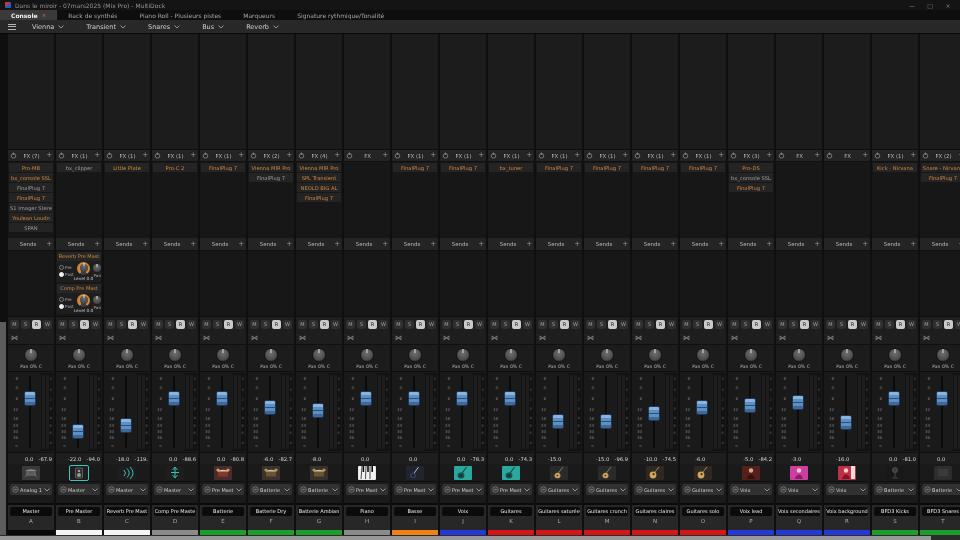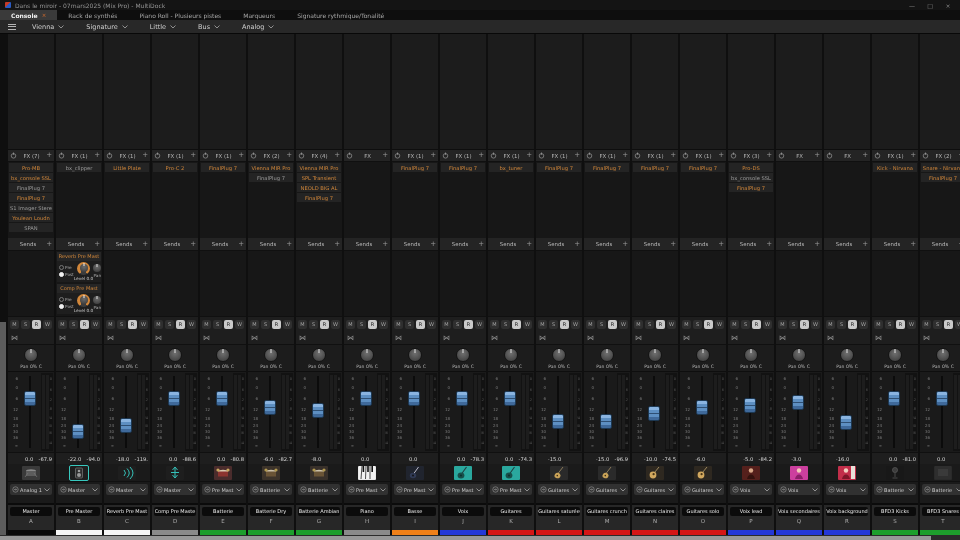--- a/index.html
+++ b/index.html
@@ -128,39 +128,39 @@
       <i></i>
       <i></i>
     </span>
   <span class="menu-item">
       <span>Vienna</span>
       <svg class="chev" viewBox="0 0 6 4">
         <path d="M0.5 0.5 3 3 5.5 0.5" stroke="#aaa" stroke-width="0.8" fill="none"></path>
       </svg>
     </span>
   <span class="menu-item">
-      <span>Signature</span>
+      <span>Transient</span>
       <svg class="chev" viewBox="0 0 6 4">
         <path d="M0.5 0.5 3 3 5.5 0.5" stroke="#aaa" stroke-width="0.8" fill="none"></path>
       </svg>
     </span>
   <span class="menu-item">
-      <span>Little</span>
+      <span>Snares</span>
       <svg class="chev" viewBox="0 0 6 4">
         <path d="M0.5 0.5 3 3 5.5 0.5" stroke="#aaa" stroke-width="0.8" fill="none"></path>
       </svg>
     </span>
   <span class="menu-item">
       <span>Bus</span>
       <svg class="chev" viewBox="0 0 6 4">
         <path d="M0.5 0.5 3 3 5.5 0.5" stroke="#aaa" stroke-width="0.8" fill="none"></path>
       </svg>
     </span>
   <span class="menu-item">
-      <span>Analog</span>
+      <span>Reverb</span>
       <svg class="chev" viewBox="0 0 6 4">
         <path d="M0.5 0.5 3 3 5.5 0.5" stroke="#aaa" stroke-width="0.8" fill="none"></path>
       </svg>
     </span>
 </div>
 
 <div class="console">
   <div class="left-gutter"></div>
   <div class="strips" id="strips">
       <div class="strip">

